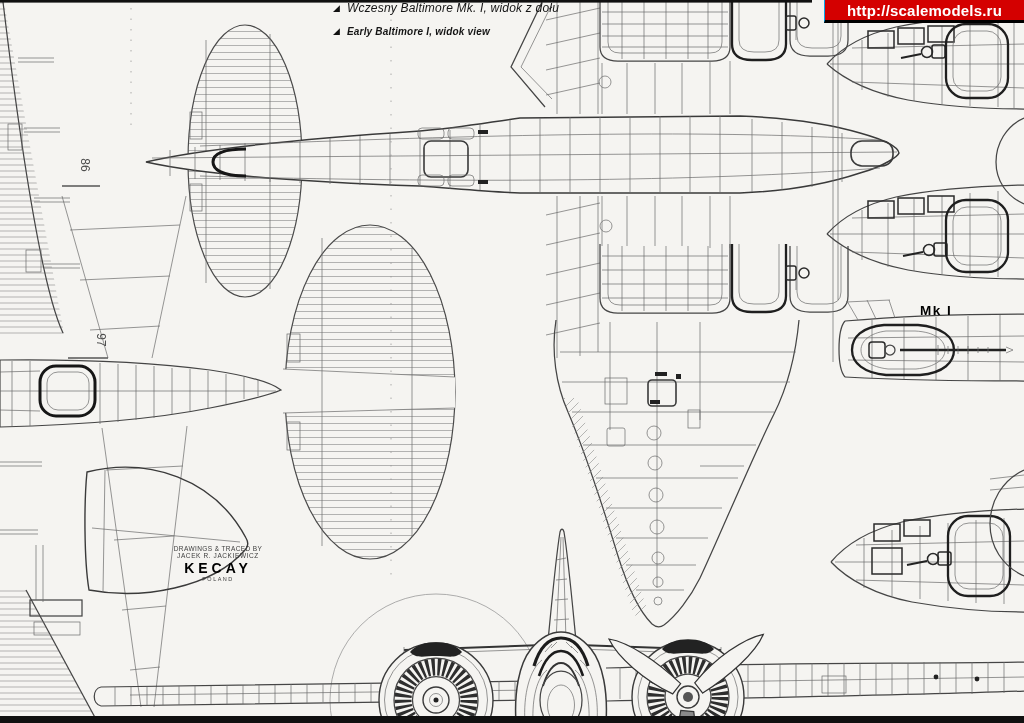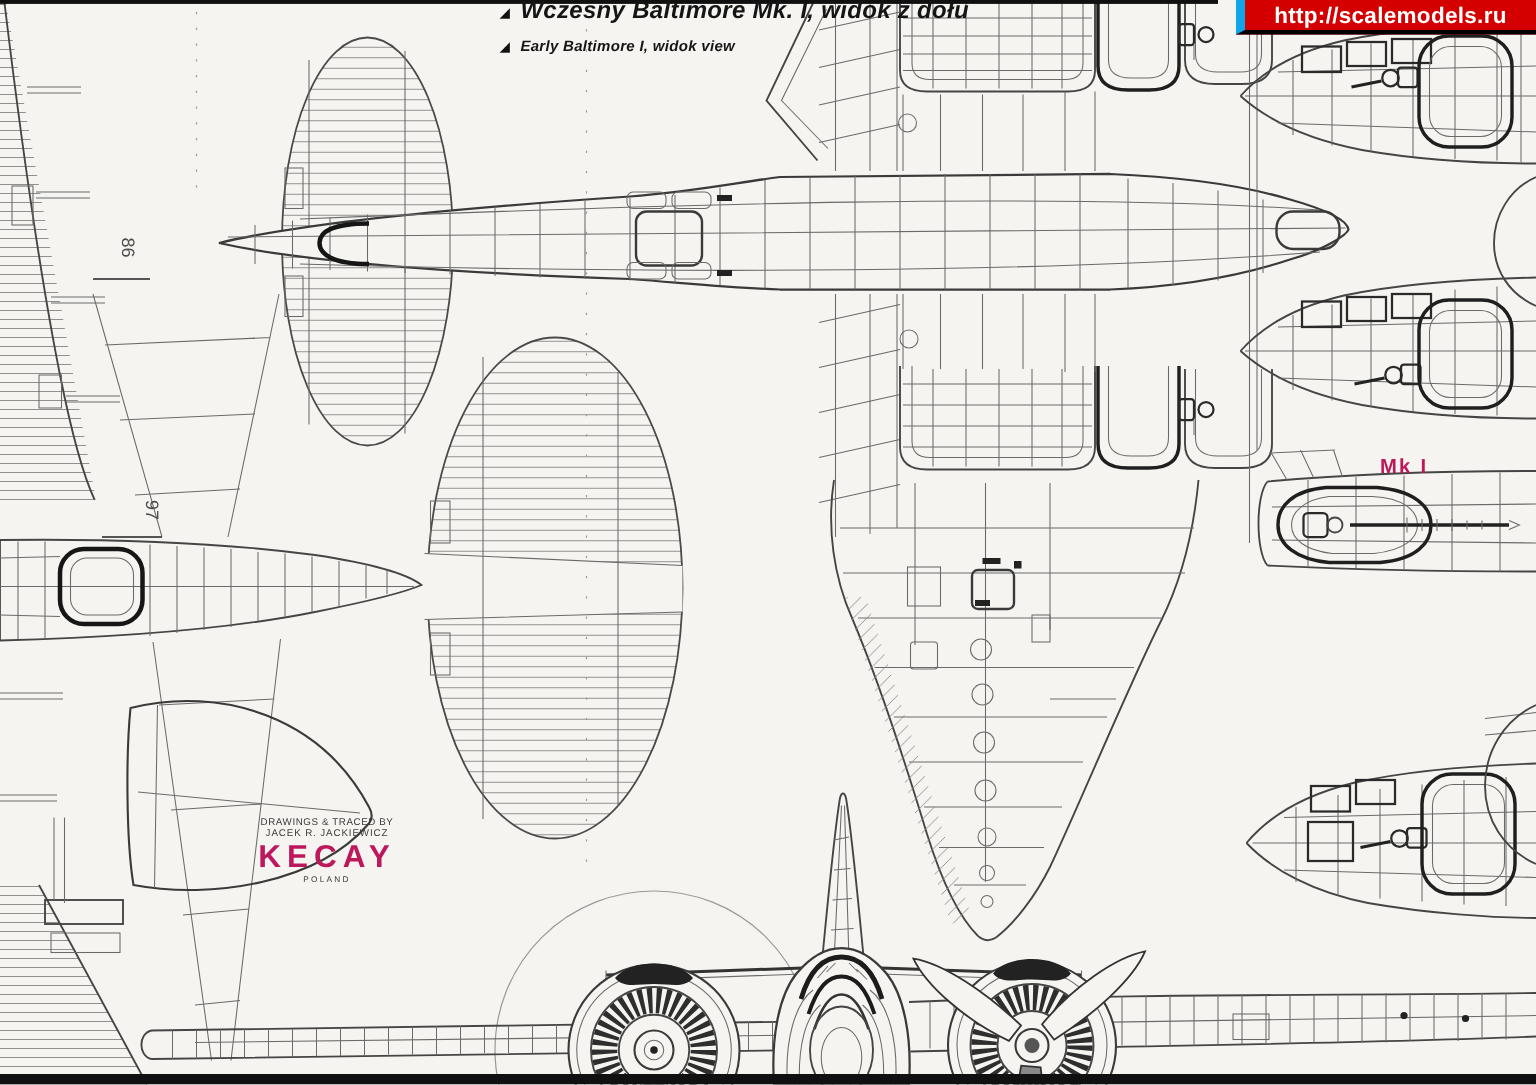--- a/index.html
+++ b/index.html
@@ -12,33 +12,33 @@
   .hv{stroke:#1f1f1f;stroke-width:2.3;fill:none;}
   .hv3{stroke:#161616;stroke-width:3;fill:none;}
   .paper{fill:#f5f4f1;}
   .dk{fill:#222;}
   .win{stroke:#2a2a2a;stroke-width:1.5;fill:none;}
   .dash{stroke:#9a9a9a;stroke-width:.8;fill:none;}
   .overlay{position:absolute;color:#151515;}
   .caption-block{left:333px;top:2px;}
   .cap-line{display:flex;align-items:center;gap:7px;height:12px;margin-bottom:11px;}
   .cap-marker{font-size:9px;line-height:9px;color:#111;}
-  .cap-text{font-style:italic;font-weight:700;font-size:16px;white-space:nowrap;letter-spacing:.2px;}
+  .cap-text{font-style:italic;font-weight:400;font-size:12px;white-space:nowrap;letter-spacing:.2px;}
   .banner{left:824px;top:0;width:200px;height:23px;background:#d40000;
-          border-left:6px solid #0ea5e9;border-bottom:3px solid #000;box-sizing:border-box;
+          border-left:1px solid #0ea5e9;border-bottom:3px solid #000;box-sizing:border-box;
           display:flex;align-items:center;justify-content:center;}
   .banner span{color:#fff;font-weight:700;font-size:15px;letter-spacing:.2px;white-space:nowrap;}
-  .mk-label{left:920px;top:303px;font-size:13.5px;font-weight:600;letter-spacing:1.5px;color:#be185d;}
+  .mk-label{left:920px;top:303px;font-size:13.5px;font-weight:600;letter-spacing:1.5px;color:#000000;}
   .sheet-num{font-size:12px;color:#4d4d4d;transform:rotate(90deg);transform-origin:center;width:22px;text-align:center;}
   .num-top{left:74px;top:158px;}
   .num-bottom{left:90px;top:333px;}
   .credits{left:160px;top:545px;width:116px;text-align:center;color:#3c3c3c;}
   .credits .c1{font-size:6.5px;letter-spacing:.4px;white-space:nowrap;}
   .credits .c2{font-size:6.5px;letter-spacing:.6px;white-space:nowrap;}
-  .credits .logo{font-size:21px;font-weight:800;letter-spacing:4px;color:#be185d;margin-top:1px;}
+  .credits .logo{font-size:14px;font-weight:800;letter-spacing:4px;color:#000000;margin-top:1px;}
   .credits .c4{font-size:5.5px;letter-spacing:1.5px;}
 </style>
 </head>
 <body>
 
 <div class="page">
 
 <svg width="1024" height="723" viewBox="0 0 1024 723">
   <defs>
     <pattern id="ribsH" width="7" height="7" patternUnits="userSpaceOnUse">

